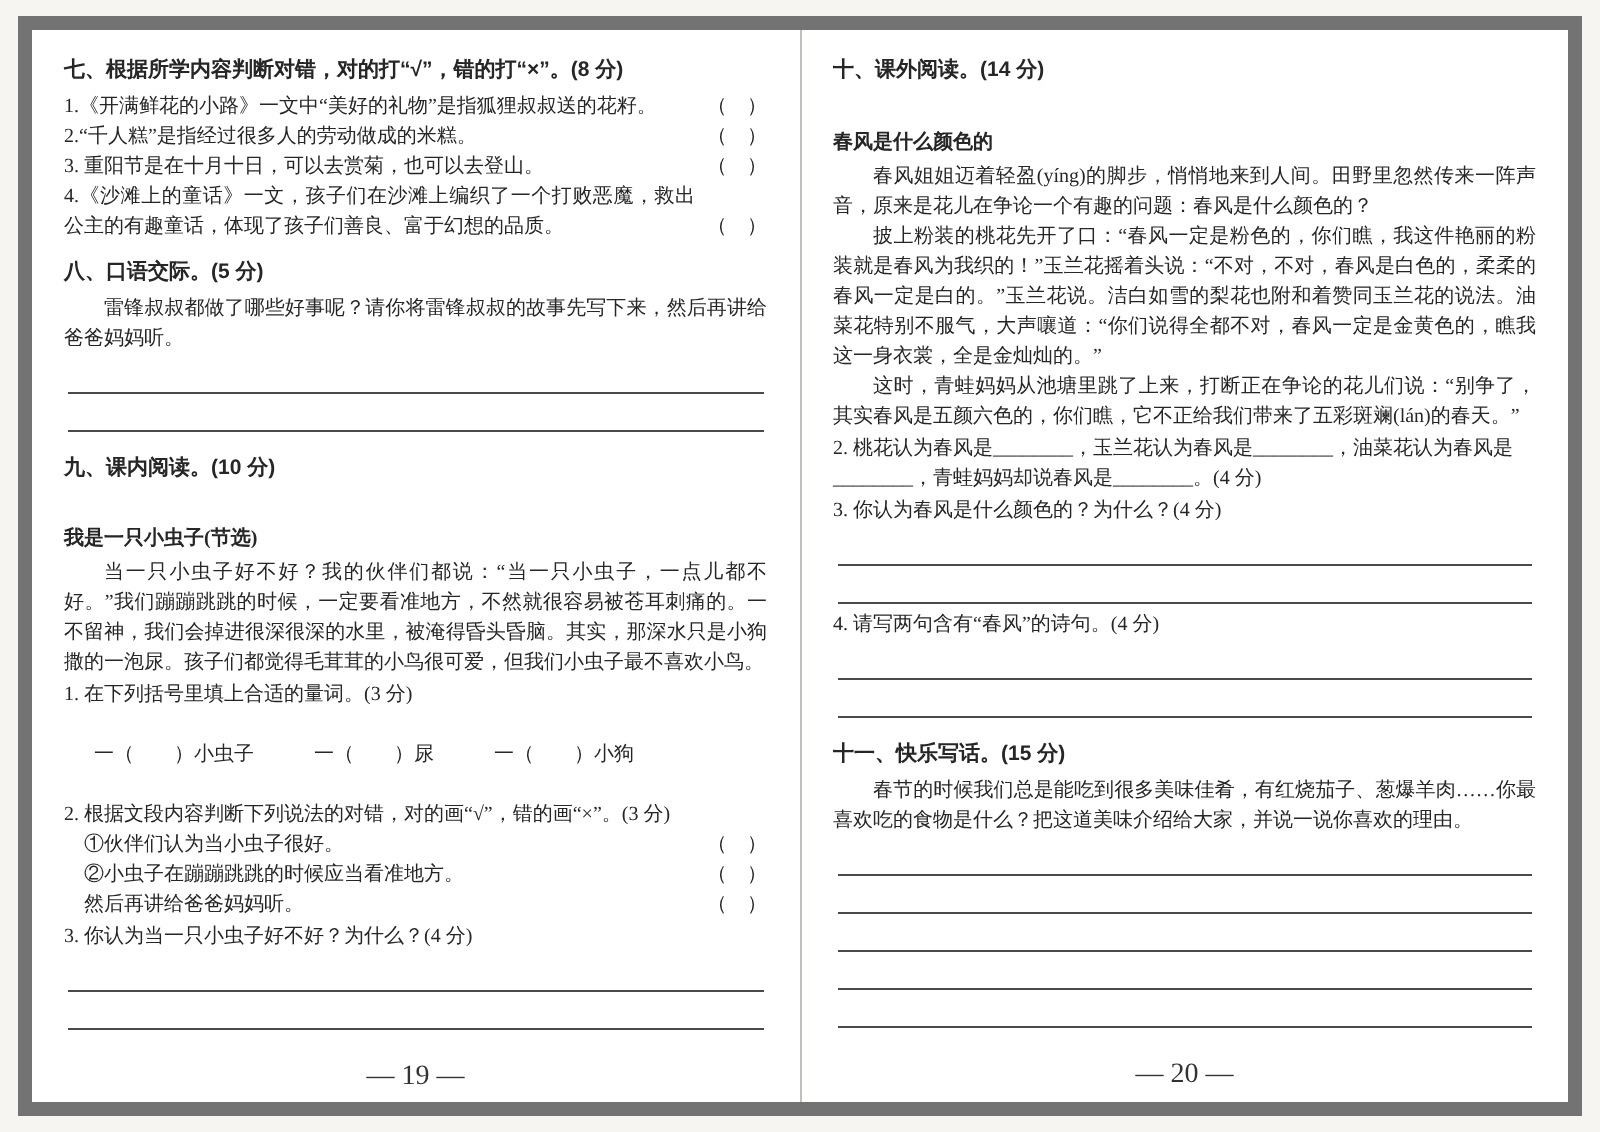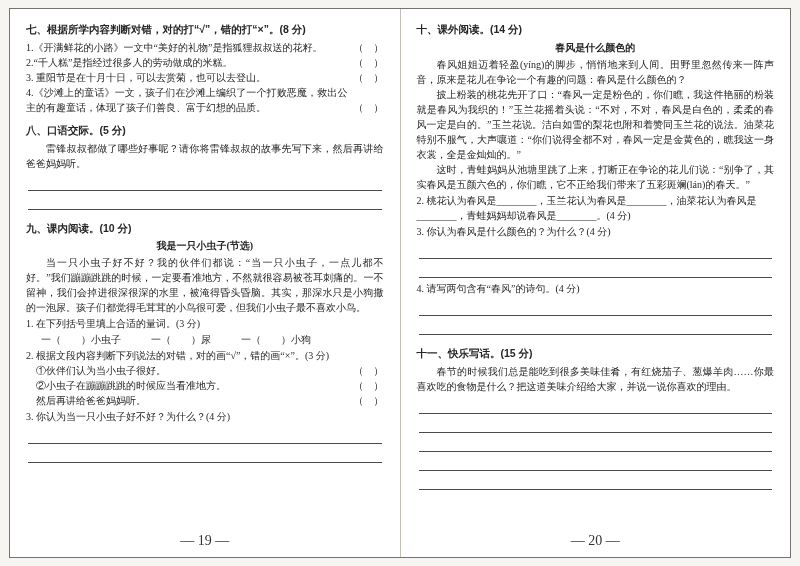--- a/index.html
+++ b/index.html
@@ -6,40 +6,40 @@
   html,body { width:800px; height:566px; }
   body {
     background:#f7f5f1;
     font-family:"Liberation Serif","DejaVu Serif",serif;
     color:#262626;
     position:relative;
     overflow:hidden;
   }
   .spread {
     position:absolute; left:9px; top:8px; right:9px; bottom:8px;
-    border:1px solid #737373;
+    border:7px solid #737373;
     background:#ffffff;
     display:flex;
   }
   .page {
     flex:1 1 0;
     padding:10px 16px 6px 16px;
     display:flex; flex-direction:column;
     font-size:10px; line-height:1.5;
   }
   .divider { width:1px; background:#c3bfb6; }
   .section { margin-bottom:5px; }
   .sec-heading { font-weight:bold; font-size:10.5px; margin:3px 0 2px; font-family:"Liberation Sans","DejaVu Sans",sans-serif; }
-  .reading-title { text-align:center; font-weight:bold; margin:2px 0 2px; }
+  .reading-title { font-weight:bold; margin:20px 0 2px; }
   .para { text-indent:2em; text-align:justify; }
   .judge-item { display:flex; }
   .judge-item .txt { flex:1; text-align:justify; }
   .judge-item .bk { align-self:flex-end; padding-left:6px; white-space:nowrap; }
   .q { margin-top:1px; }
-  .quant-line { padding-left:1.5em; margin:1px 0; }
+  .quant-line { padding-left:1.5em; margin:15px 0; }
   .sub-item { display:flex; padding-left:1em;gap:16px; }
   .sub-item .txt { flex:1; }
   .sub-item .bk { align-self:flex-end; padding-left:6px; white-space:nowrap; }
   .blank-line { height:19px; border-bottom:1px solid #4a4a4a; margin:0 2px; }
   .blank-group { margin:1px 0 3px; }
   .page-number { margin-top:auto; text-align:center; padding-top:5px; font-size:14px; color:#333; }
 </style>
 </head>
 <body>
 

